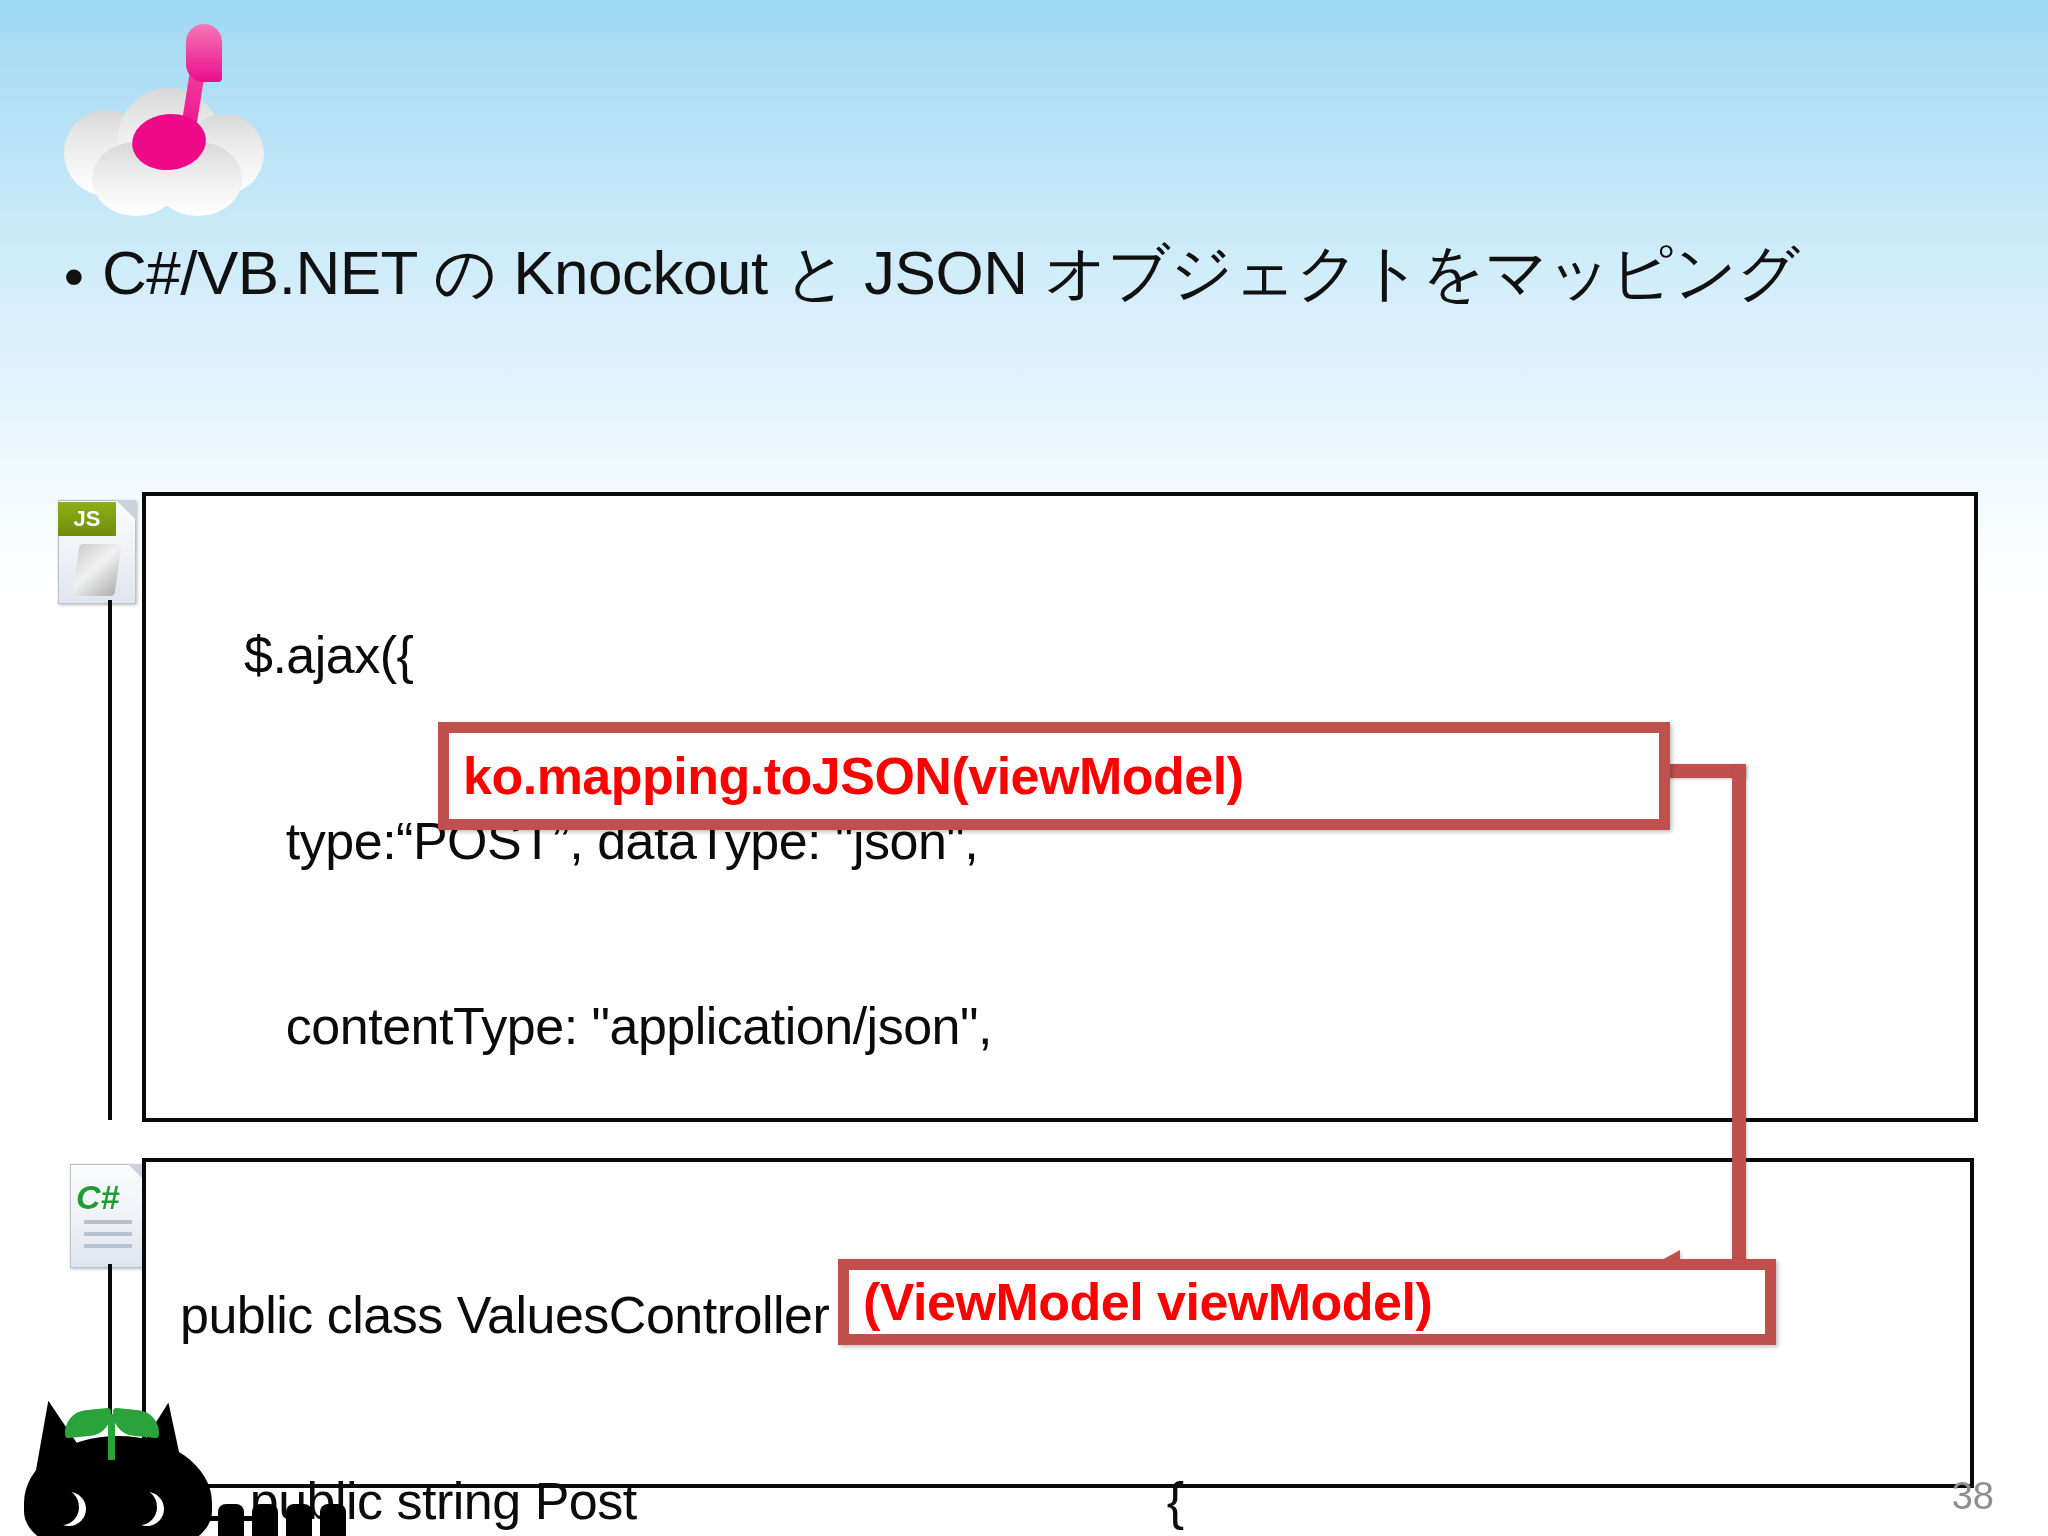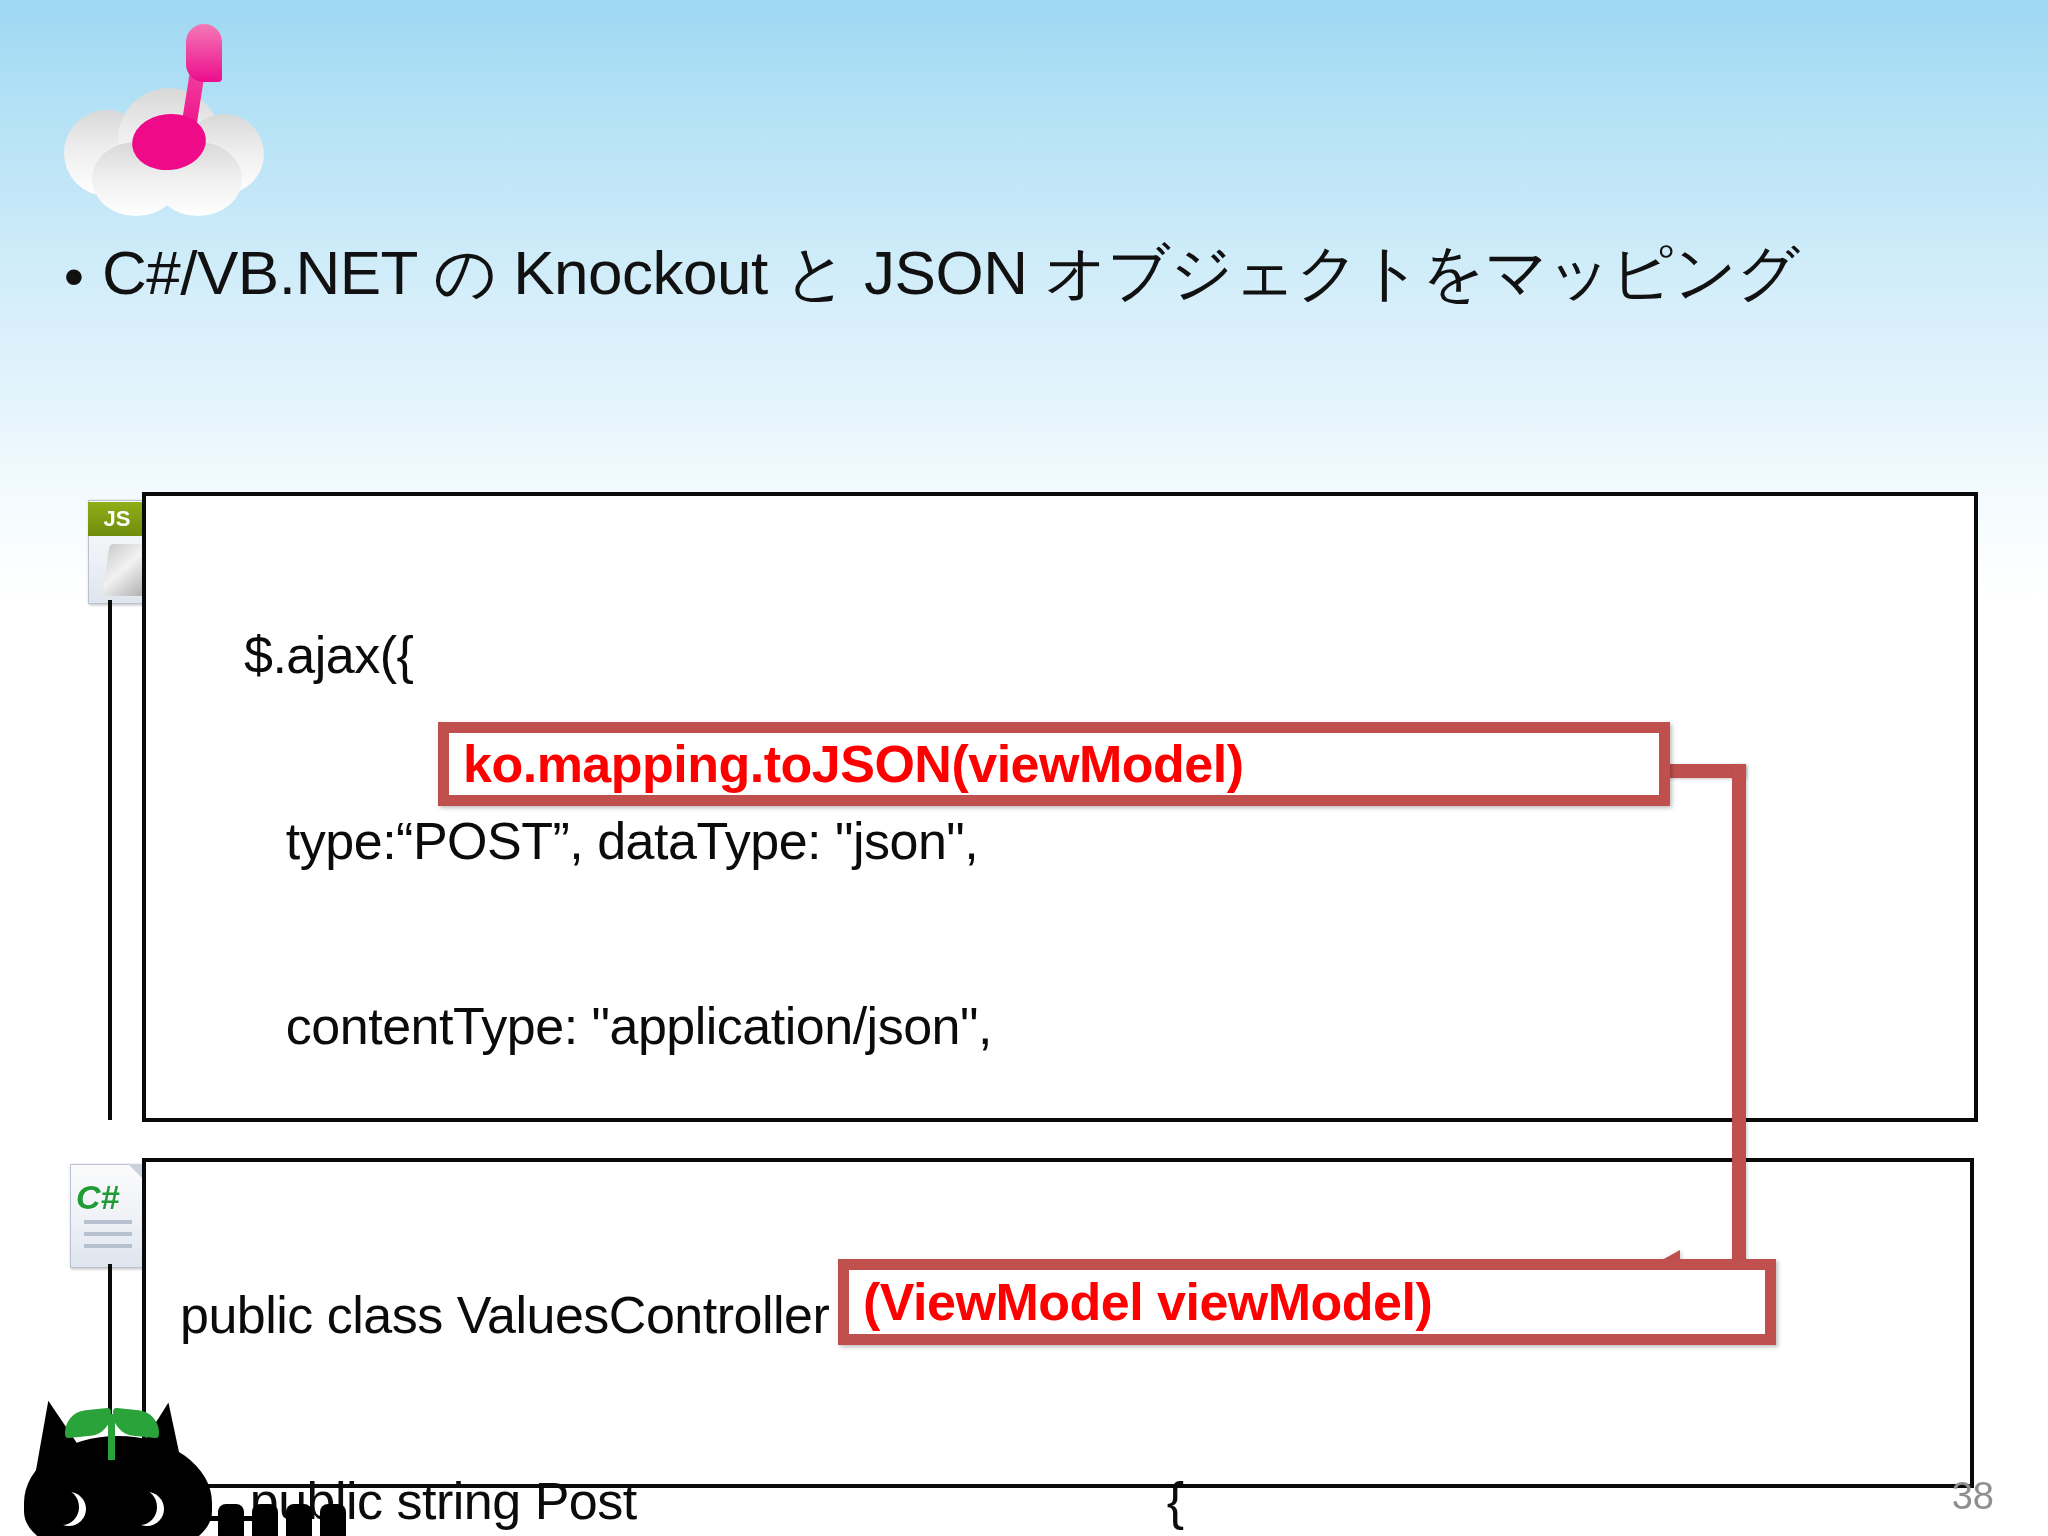--- a/index.html
+++ b/index.html
@@ -170,21 +170,21 @@
     font-weight: bold;
     font-size: 52px;
     line-height: 1;
     display: flex;
     align-items: center;
     padding: 0 8px 0 14px;
     white-space: nowrap;
     box-shadow: 2px 2px 4px rgba(0,0,0,0.25);
     letter-spacing: -0.5px;
   }
-  #hl-1 { left: 438px;  top: 722px;  width: 1232px; height: 84px; }
+  #hl-1 { left: 438px;  top: 722px;  width: 1232px; height: 108px; }
   #hl-2 { left: 838px;  top: 1243px; width: 938px;  height: 86px; margin-top: 16px; }
 
   
   .conn { position: absolute; background: #c0504d; box-shadow: 1px 1px 3px rgba(0,0,0,0.22); }
   #conn-h1   { left: 1664px; top: 764px;  width: 82px;  height: 14px; }
   #conn-v    { left: 1732px; top: 764px;  width: 14px;  height: 520px; }
   #conn-h2   { left: 1676px; top: 1272px; width: 70px;  height: 14px; }
   #conn-arrow {
     position: absolute; left: 1628px; top: 1250px;
     width: 0; height: 0;
@@ -267,21 +267,21 @@
     <div class="note-flag"></div>
     <div class="note-head"></div>
   </div>
 
 
   <div class="bullet-block">
     <div class="bullet-dot">•</div>
     <div class="bullet-text">C#/VB.NET の Knockout と JSON オブジェクトをマッピング</div>
   </div>
 
-  <div class="file-icon" style="left:88px; top:500px;">
+  <div class="file-icon" style="left:58px; top:500px;">
     <div class="fi-body"></div>
     <div class="fi-fold"></div>
     <div class="js-band">JS</div>
     <div class="js-scroll"></div>
   </div>
   <div class="leader" style="left:108px; top:600px; height:520px;"></div>
 
   <div class="codebox" id="js-box">
     <span class="code-line">$.ajax({</span>
     <span class="code-line">   type:“POST”, dataType: "json",</span>

